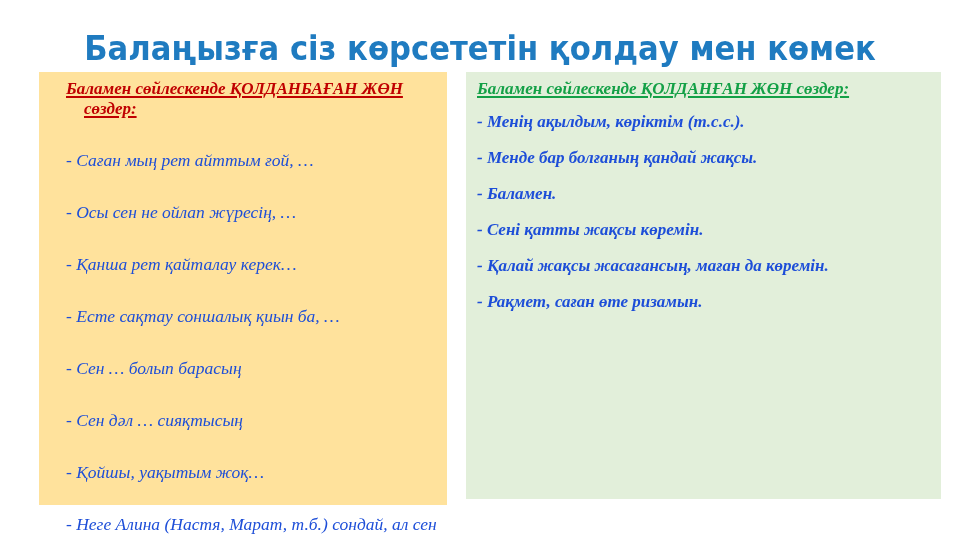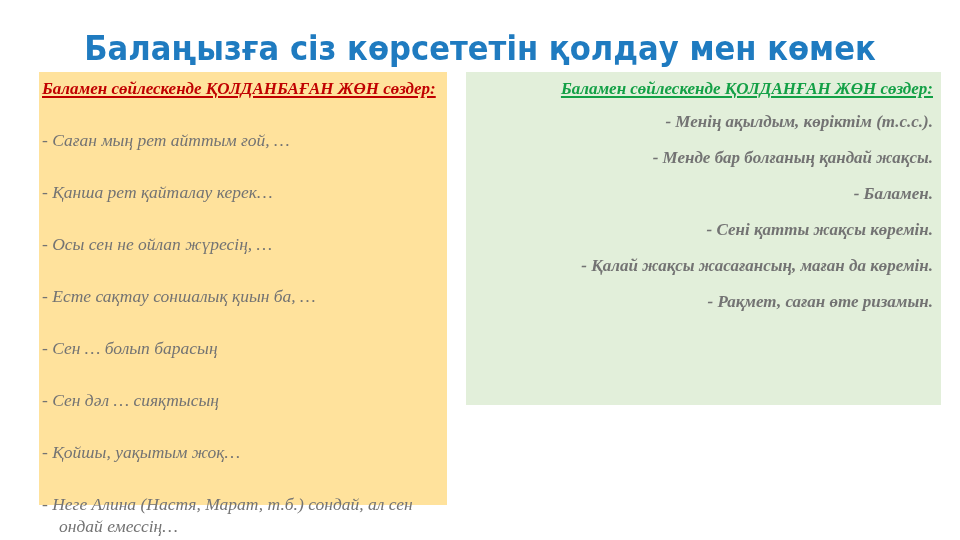--- a/index.html
+++ b/index.html
@@ -33,30 +33,29 @@
       box-sizing: border-box;
       font-family: "Liberation Serif", "DejaVu Serif", serif;
       font-style: italic;
     }
     .box-left {
       left: 39px;
       top: 72px;
       width: 408px;
       height: 433px;
       background: #ffe29c;
-      padding: 5px 8px 0 3px;
+      padding: 5px 8px 0 27px;
     }
     .box-right {
       left: 466px;
       top: 72px;
       width: 475px;
-      height: 333px;
+      height: 427px;
       background: #e2efda;
       padding: 5px 8px 0 11px;
-      text-align: right;
     }
     .box-heading {
       font-weight: bold;
       text-decoration: underline;
       text-decoration-thickness: 2px;
       text-underline-offset: 2px;
       font-size: 17px;
       line-height: 20px;
       margin: 0 0 10px 0;
     }
@@ -71,21 +70,21 @@
       color: #13a046;
       margin-top: 2px;
       margin-bottom: 12px;
     }
     .phrase-list {
       list-style: none;
       margin: 0;
       padding: 0;
     }
     .phrase {
-      color: #737373;
+      color: #1d4ed8;
       padding-left: 17px;
       text-indent: -17px;
     }
     .box-left .phrase {
       font-size: 17.5px;
       line-height: 22px;
       margin-bottom: 14px;
       margin-top: 30px;
     }
     .box-right .phrase {
@@ -97,22 +96,22 @@
   </style>
 </head>
 <body>
 
 <h1 class="slide-title">Балаңызға сіз көрсететін қолдау мен көмек</h1>
 
 <div class="box box-left">
   <div class="box-heading">Баламен сөйлескенде ҚОЛДАНБАҒАН ЖӨН сөздер:</div>
   <ul class="phrase-list">
     <li class="phrase">- Саған мың рет айттым ғой, …</li>
+    <li class="phrase">- Осы сен не ойлап жүресің, …</li>
     <li class="phrase">- Қанша рет қайталау керек…</li>
-    <li class="phrase">- Осы сен не ойлап жүресің, …</li>
     <li class="phrase">- Есте сақтау соншалық қиын ба, …</li>
     <li class="phrase">- Сен … болып барасың</li>
     <li class="phrase">- Сен дәл … сияқтысың</li>
     <li class="phrase">- Қойшы, уақытым жоқ…</li>
     <li class="phrase">- Неге Алина (Настя, Марат, т.б.) сондай, ал сен ондай емессің…</li>
   </ul>
 </div>
 
 <div class="box box-right">
   <div class="box-heading">Баламен сөйлескенде ҚОЛДАНҒАН ЖӨН сөздер:</div>

